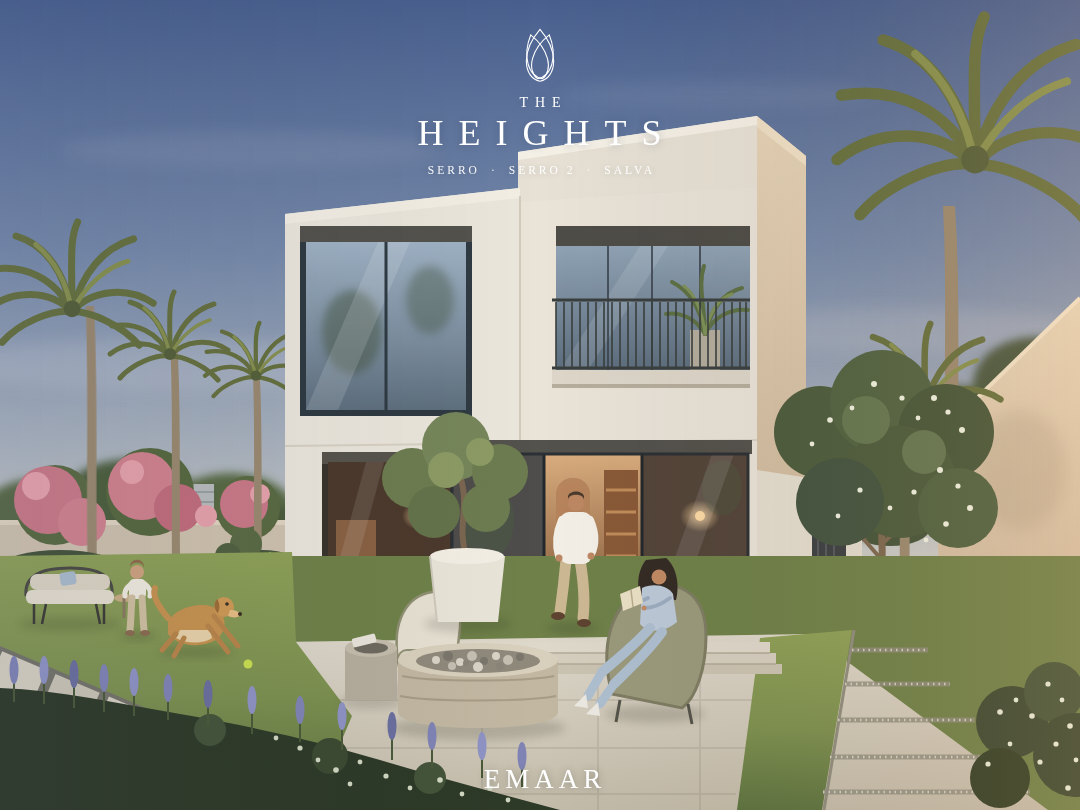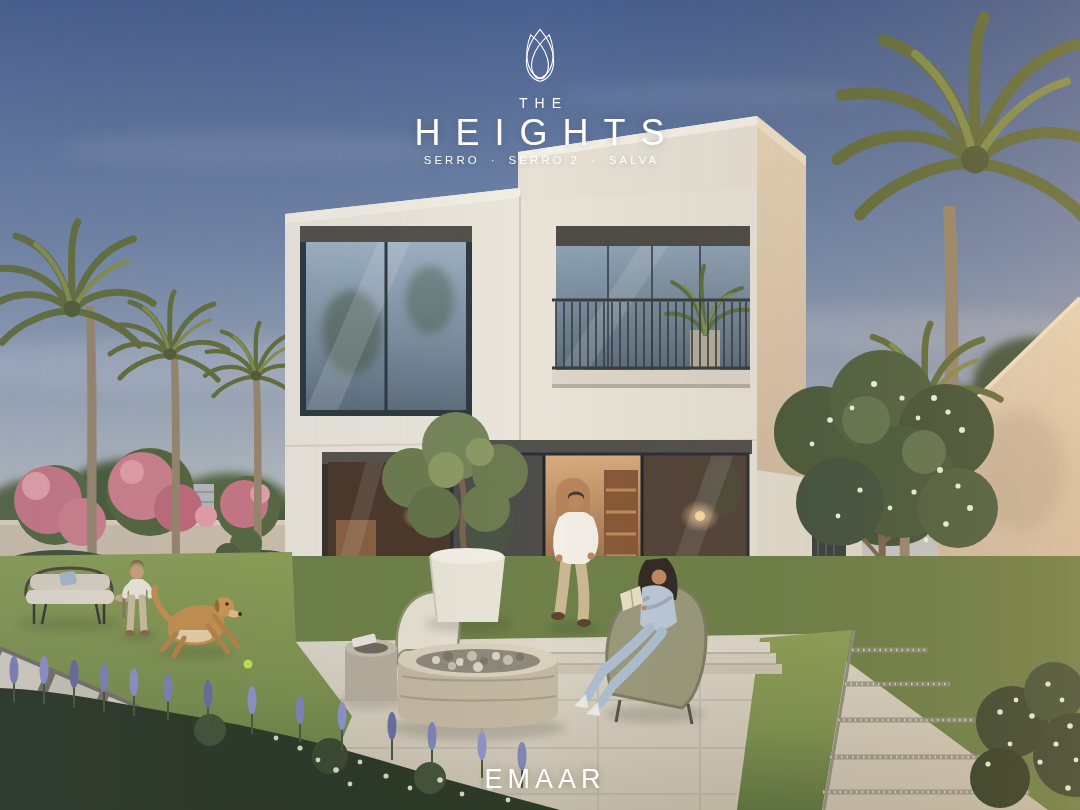--- a/index.html
+++ b/index.html
@@ -1,24 +1,24 @@
 <!DOCTYPE html>
 <html><head>
 <meta charset="utf-8">
 <style>
   html,body{margin:0;padding:0;background:#1c2026;}
   .stage{position:relative;width:1080px;height:810px;margin:0 auto;overflow:hidden;
-         background:#7589aa;font-family:Liberation Sans, sans-serif;}
+         background:#7589aa;font-family:Liberation Serif, serif;}
   .scene{position:absolute;left:0;top:0;width:1080px;height:810px;display:block;}
   .logo-block{position:absolute;top:26px;left:0;width:100%;text-align:center;color:#fff;
               text-shadow:0 1px 8px rgba(40,50,75,.28);user-select:none;}
   .emblem{width:46px;height:60px;display:block;margin:0 auto;}
   .pre-title{margin-top:9px;font-size:14px;letter-spacing:7px;padding-left:7px;font-weight:400;}
   .main-title{margin-top:1px;font-size:36px;letter-spacing:15px;padding-left:14px;font-weight:400;}
-  .communities{font-size:11.5px;letter-spacing:3px;padding-left:3px;opacity:.95;}
+  .communities{margin-top:10px;font-size:11.5px;letter-spacing:3px;padding-left:3px;opacity:.95;}
   .communities .dot{margin:0 11px;opacity:.9;}
   .developer{position:absolute;bottom:15px;left:0;width:100%;text-align:center;color:#fff;
              font-size:27px;letter-spacing:5px;padding-left:5px;
              text-shadow:0 1px 8px rgba(30,35,25,.35);user-select:none;}
 </style>
 </head>
 <body>
 
 <div class="stage">
 

